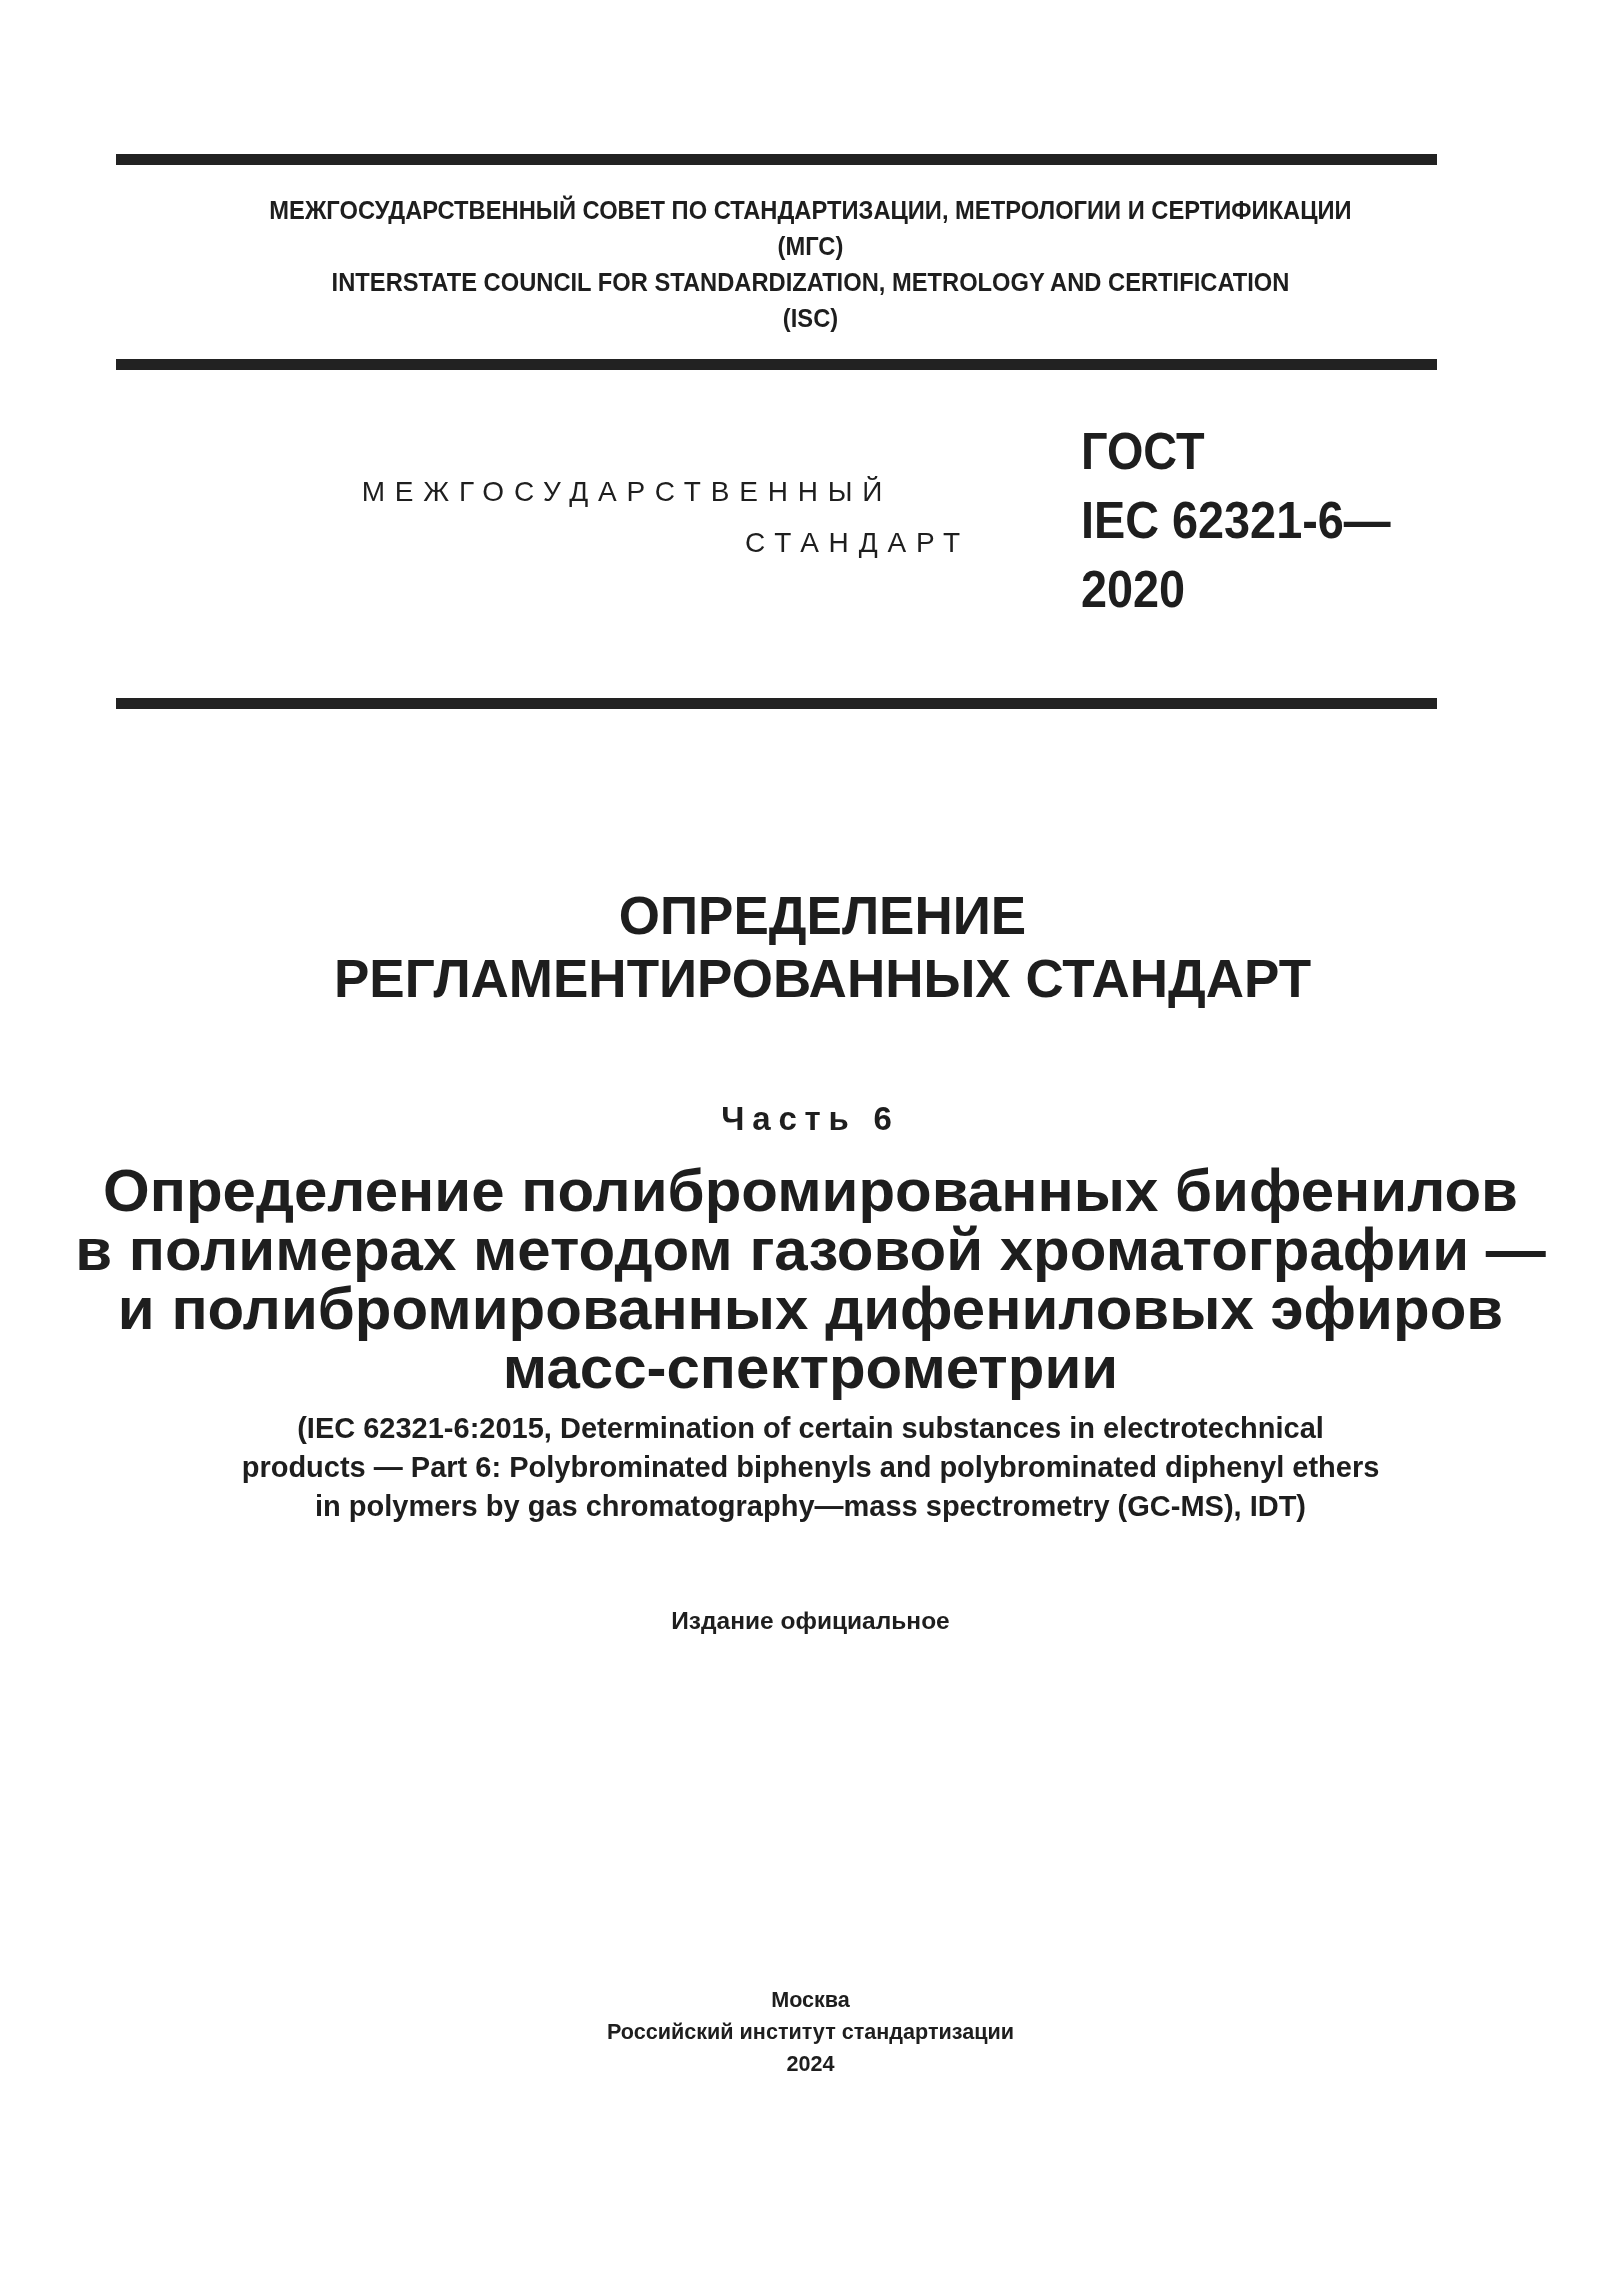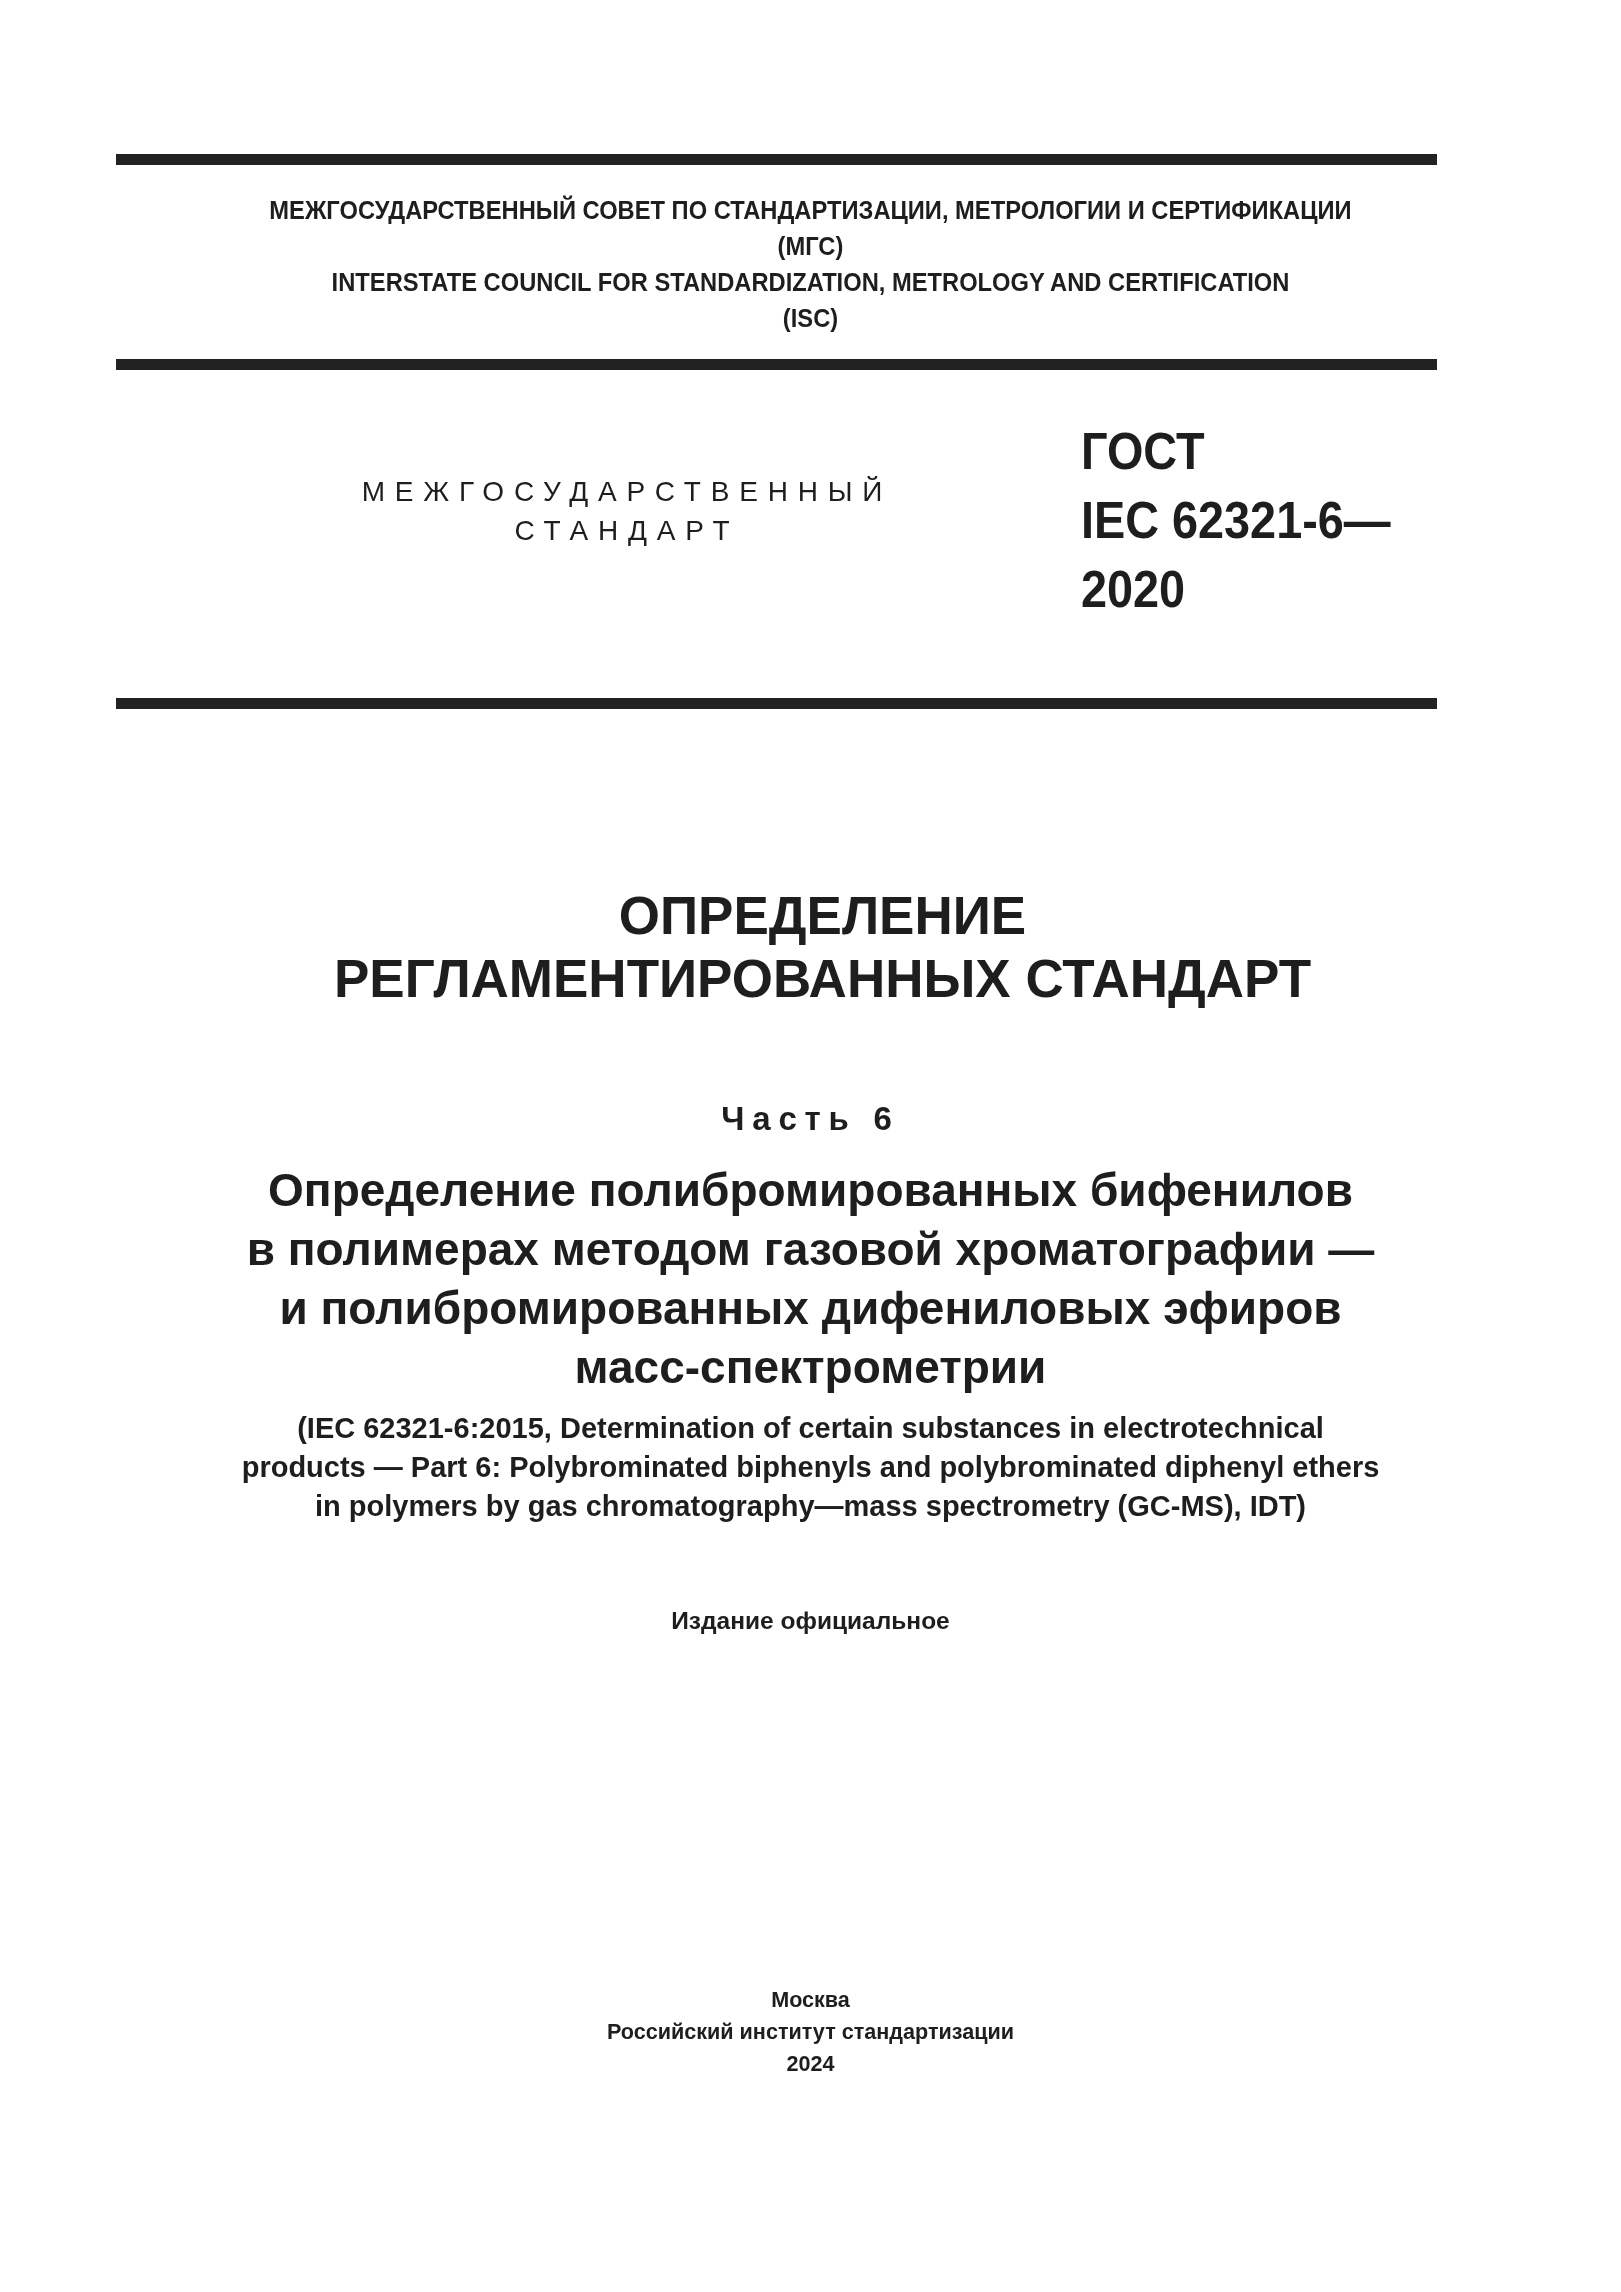--- a/index.html
+++ b/index.html
@@ -5,41 +5,41 @@
   html, body { margin: 0; padding: 0; background: #ffffff; }
   body { width: 1621px; height: 2293px; position: relative; overflow: hidden;
          font-family: "Liberation Sans", "DejaVu Sans", sans-serif; color: #1e1e1e; }
   .bar { position: absolute; left: 116px; width: 1321px; height: 10.8px; background: #222222; }
   .center { position: absolute; left: 0; width: 1621px; text-align: center; font-weight: bold; }
   .hdr { font-size: 25.5px; line-height: 36px; transform: scaleX(0.93); }
   .ms { position: absolute; font-weight: normal; font-size: 28px; letter-spacing: 9.8px; text-align: center; width: 686px; left: 284px; }
   .gost { position: absolute; left: 1081px; font-weight: bold; font-size: 52px; line-height: 69px; transform: scaleX(0.9); transform-origin: left top; }
   .title { font-size: 53px; line-height: 63px; }
   .part { font-size: 33px; letter-spacing: 7.8px; }
-  .sub { font-size: 46px; line-height: 59px; }
+  .sub { font-size: 60px; line-height: 59px; }
   .eng { font-size: 29px; line-height: 39px; }
   .ed { font-size: 24.5px; }
   .foot { font-size: 21.6px; line-height: 32px; }
 </style>
 </head>
 <body>
 
 <div class="bar" style="top:154px;"></div>
 
 <div class="center hdr" style="top:192px;">
   <div>МЕЖГОСУДАРСТВЕННЫЙ СОВЕТ ПО СТАНДАРТИЗАЦИИ, МЕТРОЛОГИИ И СЕРТИФИКАЦИИ</div>
   <div>(МГС)</div>
   <div>INTERSTATE COUNCIL FOR STANDARDIZATION, METROLOGY AND CERTIFICATION</div>
   <div>(ISC)</div>
 </div>
 
 <div class="bar" style="top:359px;"></div>
 
 <div class="ms" style="top:476px;">МЕЖГОСУДАРСТВЕННЫЙ</div>
-<div class="ms" style="top:515px;">СТАНДАРТ</div>
+<div class="ms" style="top:527px;text-align:right;">СТАНДАРТ</div>
 
 <div class="gost" style="top:417px;">
   <div>ГОСТ</div>
   <div>IEC 62321-6—</div>
   <div>2020</div>
 </div>
 
 <div class="bar" style="top:698px;"></div>
 
 <div class="center title" style="top:884px;margin-left:12px;">

